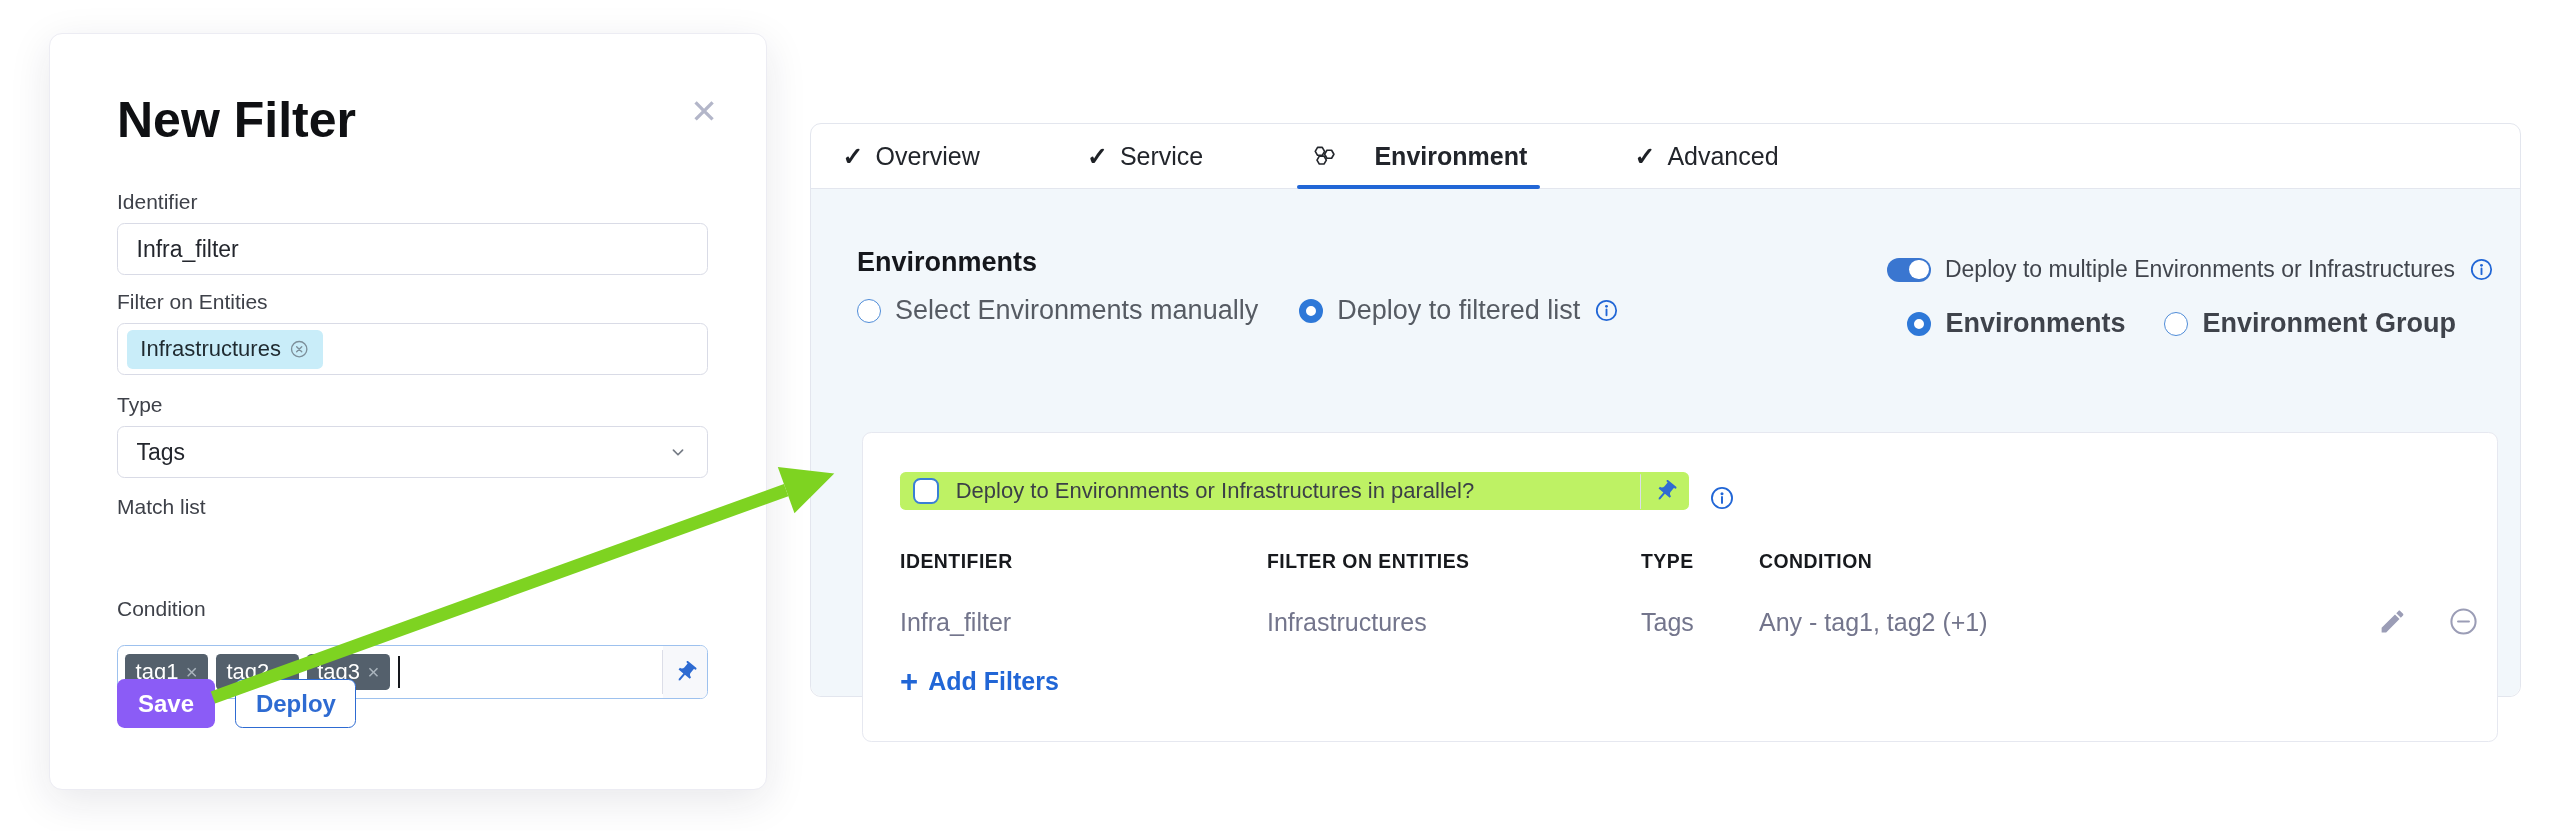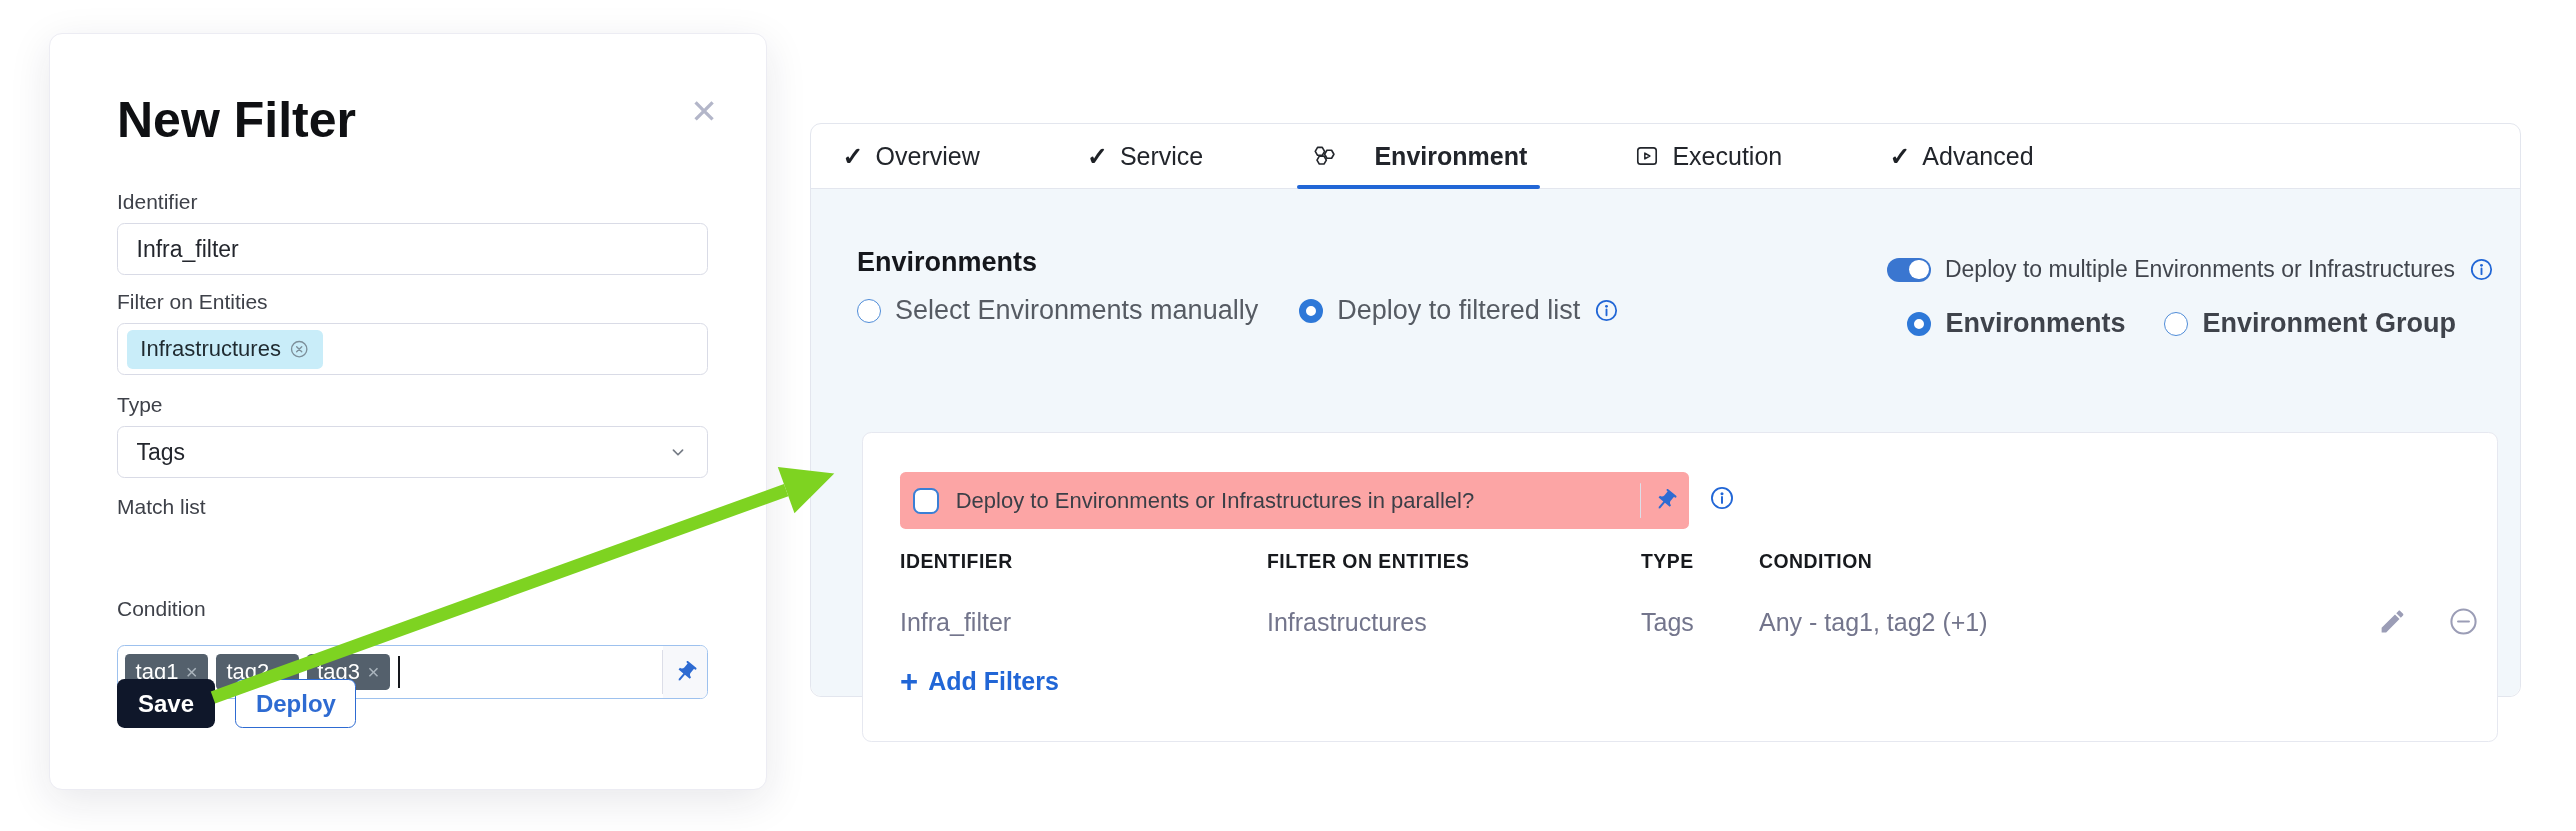--- a/index.html
+++ b/index.html
@@ -25,21 +25,21 @@
   .composite.gray-border { border:1.4px solid #d9dbe6; }
   .composite.blue-border { border:1.9px solid #9dc1ee;margin-top:24px; }
   .composite .main { flex:1; display:flex; align-items:center; padding:0 15px; gap:9.3px; }
   .composite .vdiv { width:1.4px; background:#dcdee8; margin:3.7px 0; }
   .pin-cell { width:44px; display:flex; align-items:center; justify-content:center; background:#f7f8fb; }
   .tag-chip { display:inline-flex; align-items:center; gap:7.4px; background:#54606c; color:#fff;
     border-radius:4.6px; padding:4.6px 10.2px; font-size:22px; }
   .tag-x { color:#aab4bd; font-size:20.4px; line-height:1; cursor:pointer; }
   .caret { width:2.3px; height:31.5px; background:#15171c; }
   .btn-row { position:absolute; left:67px; top:645px; display:flex; gap:20.4px; }
-  .btn-save { width:98px; height:49px; background:#0f172a; color:#fff; border:none; border-radius:7.4px;
+  .btn-save { width:98px; height:49px; background:#8b5cf6; color:#fff; border:none; border-radius:7.4px;
     font-size:24px; font-weight:700; font-family:inherit; cursor:pointer; }
   .btn-cancel { width:121px; height:49px; background:#fff; color:#2e6bd2; border:1.9px solid #2e6bd2;
     border-radius:7.4px; font-size:24px; font-weight:700; font-family:inherit; cursor:pointer; }
 
   
   .panel { position:absolute; left:810px; top:123px; width:1711px; height:574px;
     background:#fff; border:1.4px solid #e3e6ee; border-radius:11px; }
   .tabbar { position:relative; height:65px; display:flex; align-items:stretch;
     padding-left:26px; gap:96px; border-bottom:1.4px solid #e3e6ee; }
   .tab { position:relative; display:flex; align-items:center; gap:12px; padding:0 5.6px;
@@ -59,21 +59,21 @@
   .rlabel { font-size:27px; color:#565b63; }
   .toggle-row { position:absolute; right:26px; top:67px; display:flex; align-items:center; gap:14px; }
   .toggle { width:44px; height:24px; border-radius:12px; background:#3a76d0; position:relative; cursor:pointer; flex:none; }
   .toggle .knob { position:absolute; right:2.3px; top:2.3px; width:19.4px; height:19.4px; border-radius:50%; background:#fff; }
   .tlabel { font-size:23px; color:#41454d; font-weight:500; }
   .scope-row { position:absolute; right:64px; top:119px; display:flex; align-items:center; gap:39px; }
   .scope-row .rlabel { color:#3f434b; font-weight:600; }
 
   .card { position:absolute; left:51px; top:243px; width:1636px; height:310px;
     background:#fff; border:1.4px solid #e6e8f0; border-radius:9.3px; }
-  .cbx-bar { position:absolute; left:37px; top:39px; width:789px; height:57px; background:#fca5a5;
+  .cbx-bar { position:absolute; left:37px; top:39px; width:789px; height:38px; background:#bef264;
     border-radius:5.6px; display:flex; align-items:center; padding-left:13px; }
   .checkbox { width:26px; height:26px; border:2.3px solid #3a7fd5; border-radius:7.4px; background:#fff; flex:none; cursor:pointer; }
   .cbx-label { font-size:22px; color:#3b3f47; margin-left:16.7px; }
   .cbx-bar .vdiv { width:1.4px; height:35px; background:#dcdee8; margin-left:auto; border-radius:1.9px; }
   .cbx-bar .pinbox { width:48px; display:flex; align-items:center; justify-content:center; }
   .bar-info { position:absolute; left:846px; top:52px; }
   .thead { position:absolute; top:117px; font-size:19.4px; font-weight:700; color:#17191d;
     letter-spacing:0.5px; text-transform:uppercase; }
   .tcell { position:absolute; top:175px; font-size:25px; color:#73758c; }
   .row-icon { position:absolute; top:174px; cursor:pointer; }
@@ -170,27 +170,20 @@
     </div>
     <div class="tab active">
       <svg class="ic" width="28" height="28" viewBox="0 0 24 24">
         <path d="M4.5 8 L6.5 4.6 L10.5 4.6 L12.5 8 L10.5 11.4 L6.5 11.4 Z" fill="none" stroke="#23262c" stroke-width="1.4" stroke-linejoin="round"></path>
         <path d="M12.5 10.5 L14.5 7.1 L18.5 7.1 L20.5 10.5 L18.5 13.9 L14.5 13.9 Z" fill="none" stroke="#23262c" stroke-width="1.4" stroke-linejoin="round"></path>
         <path d="M6 15.5 L8 12.1 L12 12.1 L14 15.5 L12 18.9 L8 18.9 Z" fill="none" stroke="#23262c" stroke-width="1.4" stroke-linejoin="round"></path>
       </svg>
       <span>Environment</span>
     </div>
     <div class="tab">
-      <svg class="ic" width="26" height="26" viewBox="0 0 24 24">
-        <rect x="3.5" y="4.5" width="17" height="15" rx="2.5" fill="none" stroke="#23262c" stroke-width="1.5"></rect>
-        <path d="M10 9.3 L14.6 12 L10 14.7 Z" fill="none" stroke="#23262c" stroke-width="1.4" stroke-linejoin="round"></path>
-      </svg>
-      <span>Execution</span>
-    </div>
-    <div class="tab">
       <span class="tcheck">✓</span>
       <span>Advanced</span>
     </div>
   </div>
 
   <div class="panel-content">
     <div class="envs-heading">Environments</div>
 
     <div class="mode-row">
       <div class="radio-item">

